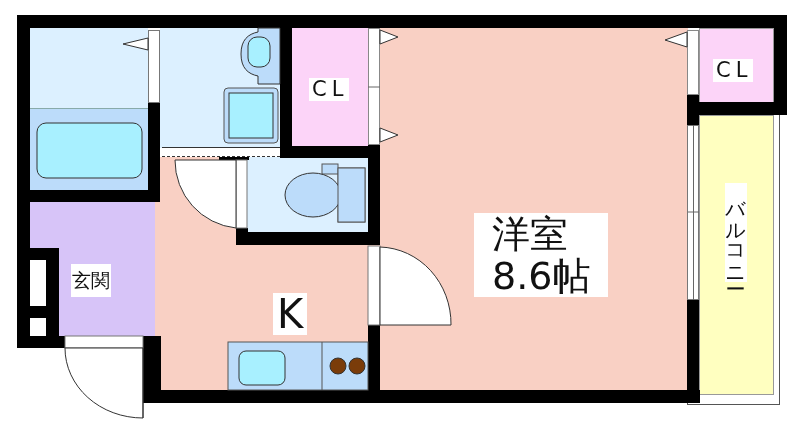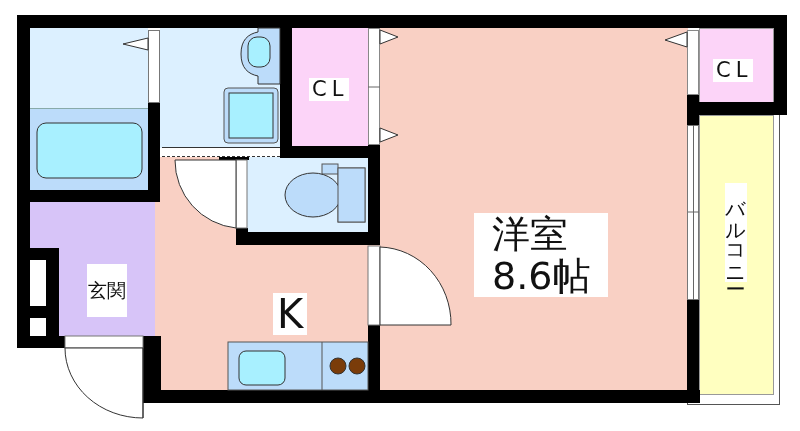--- a/index.html
+++ b/index.html
@@ -100,16 +100,16 @@
   <rect x="239" y="351" width="46" height="34" rx="7" ry="7" fill="#a8f0ff" stroke="#333" stroke-width="1"></rect>
   <circle cx="338" cy="366" r="8" fill="#7a3c0a" stroke="#333" stroke-width="1"></circle>
   <circle cx="357" cy="366" r="8" fill="#7a3c0a" stroke="#333" stroke-width="1"></circle>
 </svg>
 
 <div class="label" style="left:474px;top:165px;font-size:38px;padding:2px 18px;margin-top:48px;">
   <div>洋室</div>
   <div style="margin-top:4px;text-align:right;">8.6帖</div>
 </div>
 <div class="label" style="left:273px;top:293px;font-size:40px;padding:1px 4px;">K</div>
-<div class="label" style="left:87px;top:264px;font-size:19px;padding:17px 1px;">玄関</div>
+<div class="label" style="left:71px;top:264px;font-size:19px;padding:7px 1px;">玄関</div>
 <div class="label" style="left:309px;top:78px;font-size:21px;letter-spacing:5px;padding:1px 1px 1px 3px;">CL</div>
 <div class="label" style="left:713px;top:59px;font-size:21px;letter-spacing:5px;padding:1px 1px 1px 3px;">CL</div>
 <div class="label" style="left:725px;top:183px;font-size:20px;writing-mode:vertical-rl;padding:4px 1px;">バルコニー</div>
 
 </body></html>

